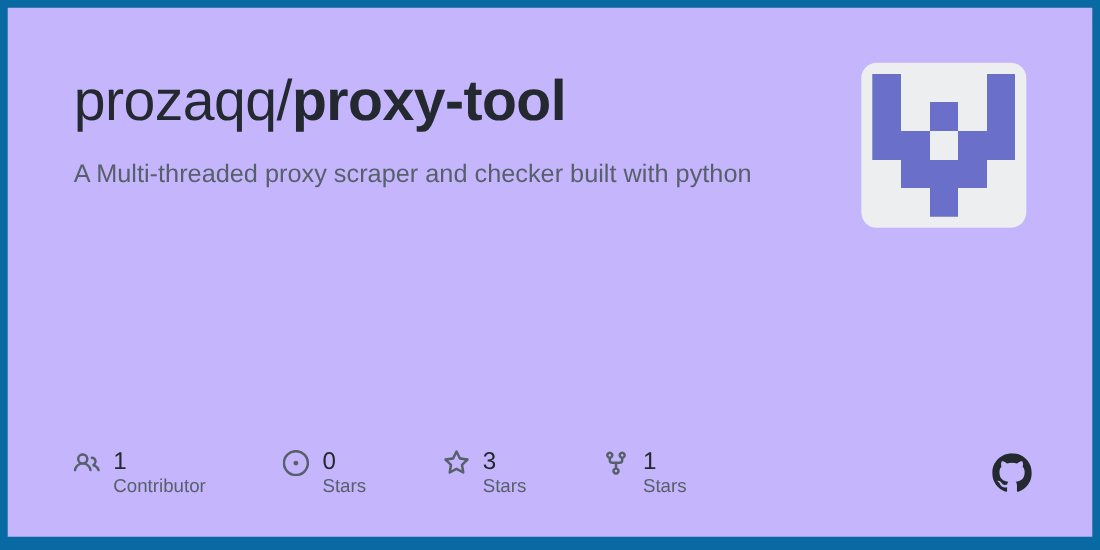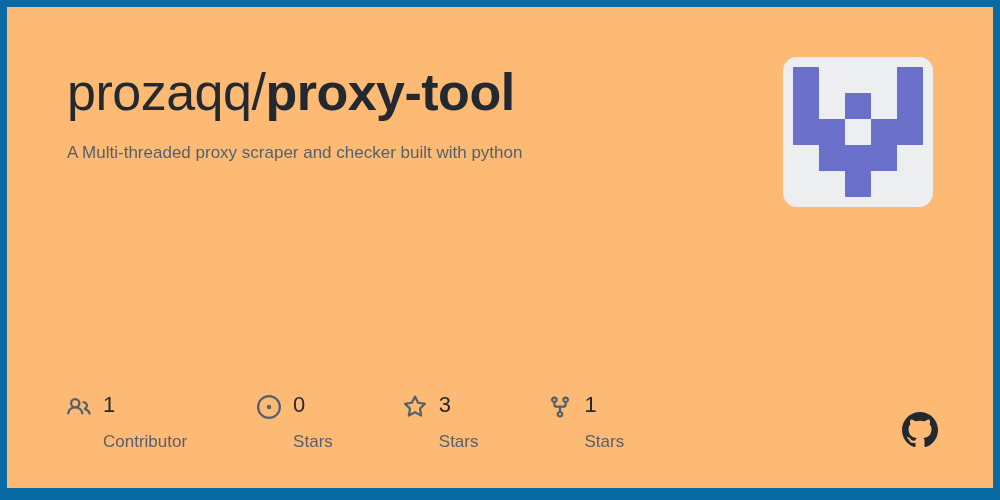--- a/index.html
+++ b/index.html
@@ -6,21 +6,21 @@
   html, body { width: 1000px; height: 500px; overflow: hidden; }
   body {
     font-family: -apple-system, BlinkMacSystemFont, "Segoe UI", Helvetica, Arial, sans-serif;
     background: #ffffff;
   }
   .frame {
     width: 1000px;
     height: 500px;
     border: 7px solid #0969a2;
     border-bottom-width: 12px;
-    background: #fdba74;
+    background: #c4b5fd;
     position: relative;
     padding: 50px 60px 40px 60px;
   }
   .top-row {
     display: flex;
     justify-content: space-between;
     align-items: flex-start;
     gap: 30px;
   }
   .text-block { flex: 1; padding-top: 6px; }
@@ -28,21 +28,21 @@
     font-size: 52px;
     line-height: 1.15;
     color: #24292f;
     letter-spacing: -0.5px;
   }
   .title .owner { font-weight: 400; }
   .title .sep { font-weight: 400; }
   .title .repo { font-weight: 700; }
   .desc {
     margin-top: 18px;
-    font-size: 17px;
+    font-size: 23px;
     line-height: 1.45;
     color: #57606a;
     max-width: 620px;
   }
   .avatar {
     width: 150px;
     height: 150px;
     border-radius: 14px;
     background: #eceef0;
     flex-shrink: 0;
@@ -55,21 +55,21 @@
     position: absolute;
     left: 60px;
     bottom: 36px;
     display: flex;
     gap: 70px;
   }
   .stat { display: flex; align-items: flex-start; gap: 12px; }
   .stat-icon { color: #57606a; width: 24px; height: 24px; flex-shrink: 0; margin-top: 2px; }
   .stat-text { display: flex; flex-direction: column; }
   .stat-value { font-size: 22px; color: #24292f; line-height: 1.05; }
-  .stat-label { font-size: 17px; color: #57606a; margin-top: 16px; }
+  .stat-label { font-size: 17px; color: #57606a; margin-top: 2px; }
   .gh-mark {
     position: absolute;
     right: 55px;
     bottom: 40px;
     width: 36px;
     height: 36px;
     color: #24292f;
   }
 </style>
 </head>

